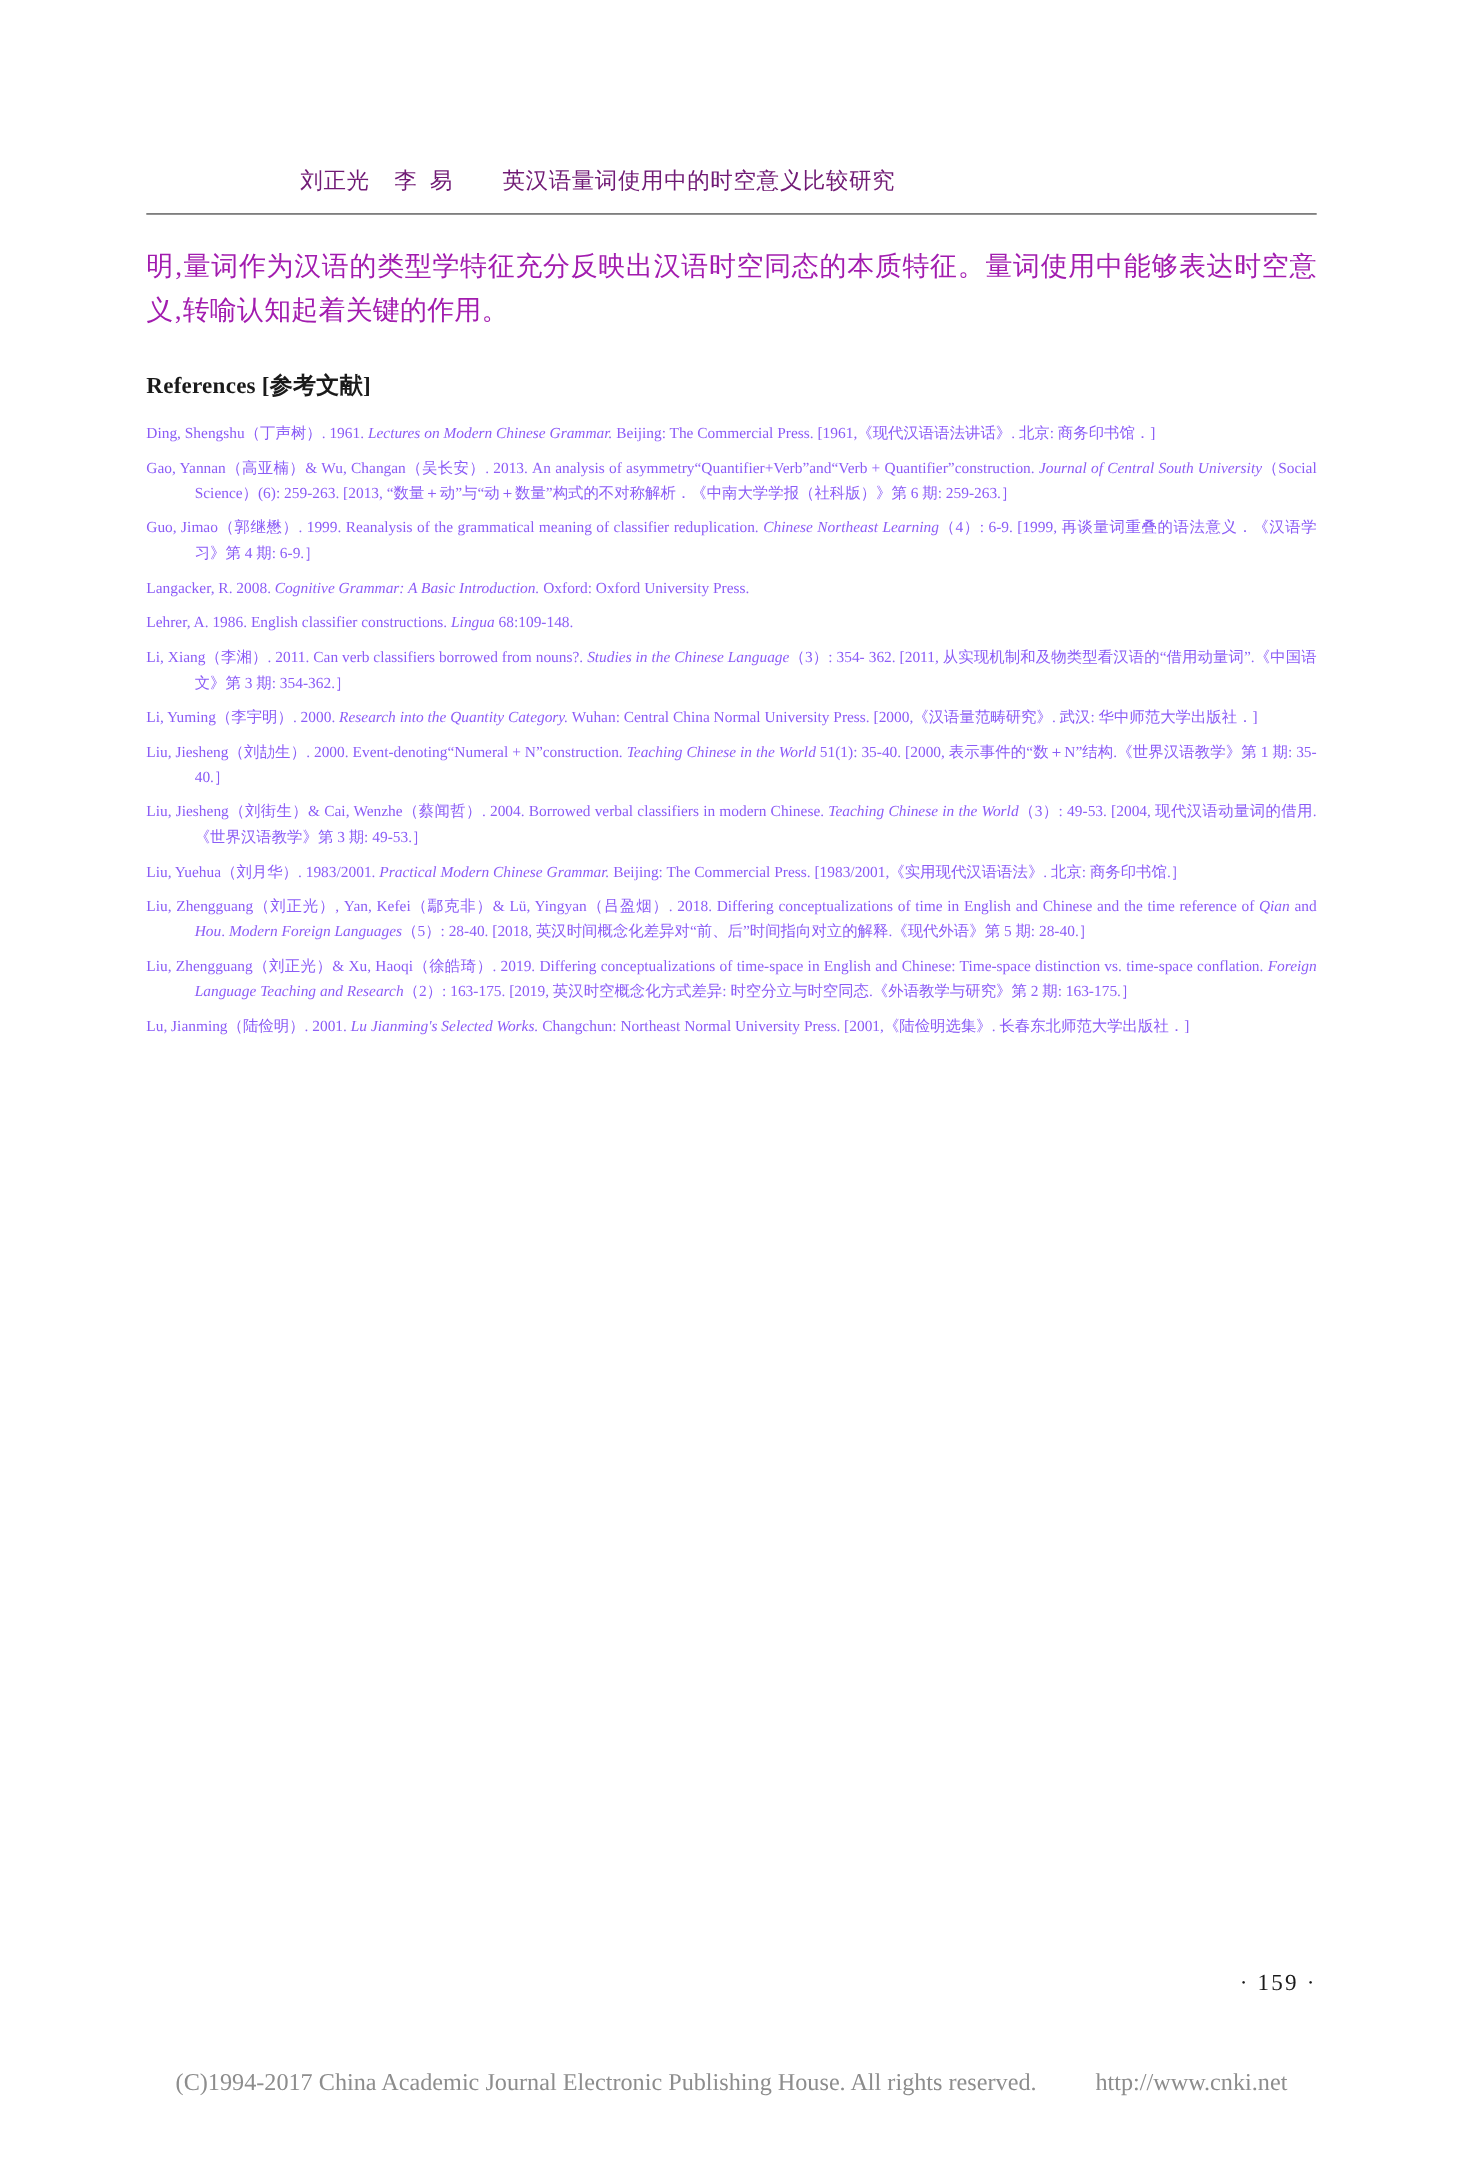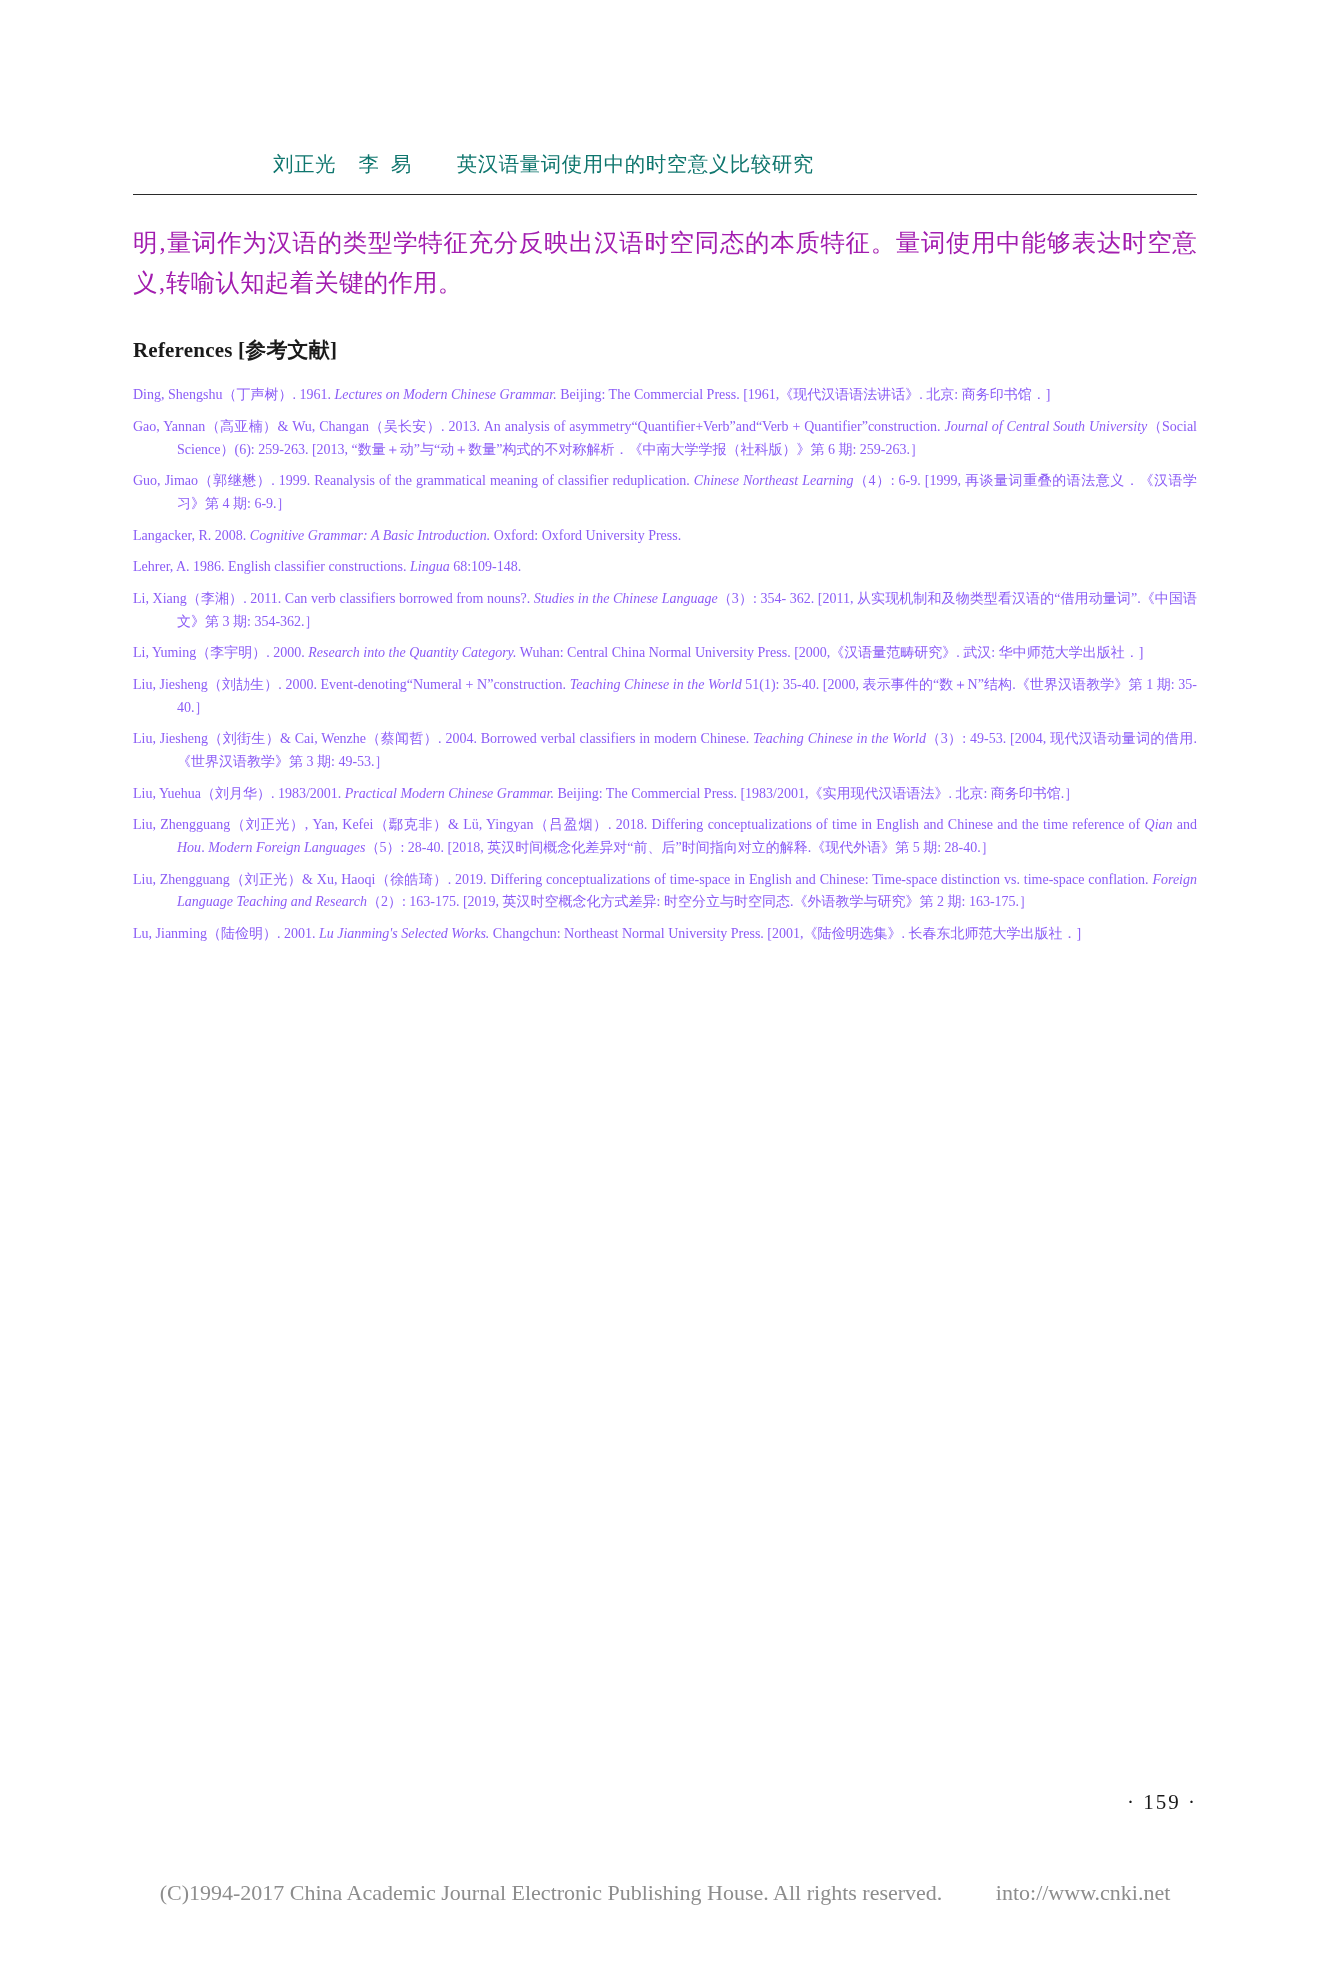--- a/index.html
+++ b/index.html
@@ -23,21 +23,21 @@
   }
   .content {
     position: absolute;
     left: 133px;
     top: 150px;
     width: 1064px;
   }
   .running-head {
     font-size: 20.5px;
     letter-spacing: 0.5px;
-    color: #0f766e;
+    color: #701a75;
     padding-bottom: 16px;
     white-space: pre;
     text-align: left;
     padding-left: 140px;
   }
   .rule {
     border: 0;
     border-top: 1.4px solid #2a2a2a;
     margin: 0 0 28px 0;
     width: 1064px;
@@ -118,16 +118,16 @@
         <div class="ref">Liu, Zhengguang（刘正光）&amp; Xu, Haoqi（徐皓琦）. 2019. Differing conceptualizations of time-space in English and Chinese: Time-space distinction vs. time-space conflation. <i>Foreign Language Teaching and Research</i>（2）: 163-175. [2019, 英汉时空概念化方式差异: 时空分立与时空同态.《外语教学与研究》第 2 期: 163-175.］</div>
         <div class="ref">Lu, Jianming（陆俭明）. 2001. <i>Lu Jianming's Selected Works.</i> Changchun: Northeast Normal University Press. [2001,《陆俭明选集》. 长春东北师范大学出版社．]</div>
       </div>
 
   </div>
 
   <div class="folio">·  159  ·</div>
 
   <div class="footer">
     <span>(C)1994-2017 China Academic Journal Electronic Publishing House. All rights reserved.</span>
-    <span class="url">into://www.cnki.net</span>
+    <span class="url">http://www.cnki.net</span>
   </div>
 
 </div>
 
 </body></html>

